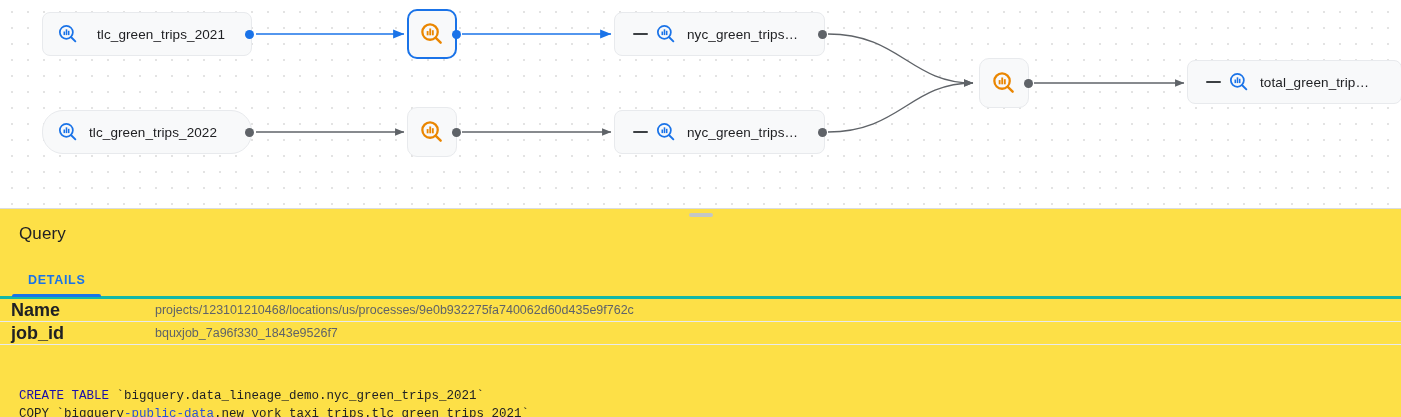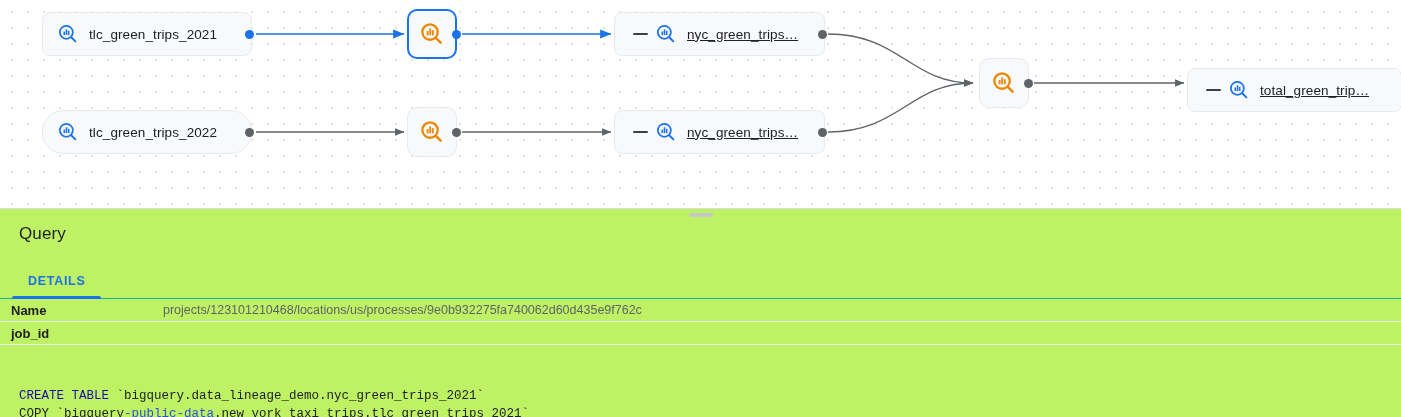--- a/index.html
+++ b/index.html
@@ -52,21 +52,20 @@
     border-radius: 8px;
     display: flex;
     align-items: center;
     cursor: pointer;
   }
   .node.table-node {
     height: 44px;
     padding: 0 14px;
   }
   .node.table-node.with-toggle {
-    text-decoration: underline;
   }
   .node.process-node {
     width: 50px;
     height: 50px;
     justify-content: center;
     border-radius: 10px;
   }
   .node.selected {
     border: 2px solid #1a73e8;
     background: #f8f9fa;
@@ -114,21 +113,21 @@
   }
   .port.active { background: #1a73e8; }
 
   
   #details-panel {
     position: absolute;
     left: 0;
     top: 208px;
     width: 1401px;
     height: 209px;
-    background: #bef264;
+    background: #fde047;
     border-top: 1px solid #dadce0;
     box-sizing: border-box;
   }
   #drag-handle {
     position: absolute;
     left: 50%;
     transform: translateX(-50%);
     top: 4px;
     width: 24px;
     height: 4px;
@@ -143,21 +142,21 @@
     font-size: 17px;
     color: #202124;
     letter-spacing: 0.1px;
   }
   #tab-bar {
     position: absolute;
     left: 0;
     top: 55px;
     width: 1401px;
     height: 35px;
-    border-bottom: 1px solid #14b8a6;
+    border-bottom: 3px solid #14b8a6;
     display: flex;
     align-items: stretch;
     padding-left: 12px;
     box-sizing: border-box;
   }
   .tab {
     position: relative;
     display: flex;
     align-items: center;
     justify-content: center;
@@ -193,31 +192,30 @@
     display: flex;
     align-items: center;
     height: 23px;
     border-bottom: 1px solid #e8eaed;
     box-sizing: border-box;
   }
   .kv-key {
     width: 155px;
     padding-left: 11px;
     box-sizing: border-box;
-    font-size: 13px;
+    font-size: 18px;
     font-weight: bold;
     color: #202124;
   }
   .kv-val {
     font-size: 12.5px;
     color: #5f6368;
     white-space: nowrap;
     overflow: hidden;
     text-overflow: ellipsis;
-    margin-left: 8px;
   }
 
   #sql-block {
     position: absolute;
     left: 0;
     top: 168px;
     width: 1401px;
     padding: 10px 19px 0 19px;
     box-sizing: border-box;
     font-family: "Liberation Mono", monospace;
@@ -255,21 +253,21 @@
 
       <line x1="462" y1="132" x2="611" y2="132" stroke="#5f6368" stroke-width="1.4" marker-end="url(#arrow-gray)"></line>
 
       <path d="M 828,34 C 900,34 910,83 973,83" fill="none" stroke="#5f6368" stroke-width="1.4" marker-end="url(#arrow-gray)"></path>
 
       <path d="M 828,132 C 900,132 910,83 973,83" fill="none" stroke="#5f6368" stroke-width="1.4" marker-end="url(#arrow-gray)"></path>
 
       <line x1="1034" y1="83" x2="1184" y2="83" stroke="#5f6368" stroke-width="1.4" marker-end="url(#arrow-gray)"></line>
     </svg>
 
-    <div class="node table-node" style="left:42px; top:12px; width:210px;">
+    <div class="node table-node" style="left:42px; top:12px; width:210px;gap:8px;">
       <span class="node-icon">
         <svg width="22" height="22" viewBox="0 0 24 24">
           <circle cx="10.2" cy="10.2" r="7.1" fill="none" stroke="#1a73e8" stroke-width="1.9"></circle>
           <rect x="7.1" y="9.3" width="1.7" height="3.9" fill="#1a73e8"></rect>
           <rect x="9.5" y="6.9" width="1.7" height="6.3" fill="#1a73e8"></rect>
           <rect x="11.9" y="8.5" width="1.7" height="4.7" fill="#1a73e8"></rect>
           <line x1="15.5" y1="15.5" x2="20" y2="20" stroke="#1a73e8" stroke-width="2.1" stroke-linecap="round"></line>
         </svg>
       </span>
       <span class="node-label">tlc_green_trips_2021</span>
@@ -352,21 +350,21 @@
           <circle cx="10.2" cy="10.2" r="7.1" fill="none" stroke="#ea8600" stroke-width="2.1"></circle>
           <rect x="7.1" y="9.3" width="1.7" height="3.9" fill="#ea8600"></rect>
           <rect x="9.5" y="6.9" width="1.7" height="6.3" fill="#ea8600"></rect>
           <rect x="11.9" y="8.5" width="1.7" height="4.7" fill="#ea8600"></rect>
           <line x1="15.5" y1="15.5" x2="20" y2="20" stroke="#ea8600" stroke-width="2.2" stroke-linecap="round"></line>
         </svg>
       </span>
     </div>
     <span class="port" style="left:1024px; top:78.5px;"></span>
 
-    <div class="node table-node with-toggle" style="left:1187px; top:68px; width:215px;">
+    <div class="node table-node with-toggle" style="left:1187px; top:60px; width:215px;">
       <span class="toggle-dash"></span>
       <span class="node-icon">
         <svg width="22" height="22" viewBox="0 0 24 24">
           <circle cx="10.2" cy="10.2" r="7.1" fill="none" stroke="#1a73e8" stroke-width="1.9"></circle>
           <rect x="7.1" y="9.3" width="1.7" height="3.9" fill="#1a73e8"></rect>
           <rect x="9.5" y="6.9" width="1.7" height="6.3" fill="#1a73e8"></rect>
           <rect x="11.9" y="8.5" width="1.7" height="4.7" fill="#1a73e8"></rect>
           <line x1="15.5" y1="15.5" x2="20" y2="20" stroke="#1a73e8" stroke-width="2.1" stroke-linecap="round"></line>
         </svg>
       </span>
@@ -384,19 +382,20 @@
       <button class="tab active">DETAILS</button>
     </div>
 
     <div id="kv-table">
       <div class="kv-row">
         <div class="kv-key">Name</div>
         <div class="kv-val">projects/123101210468/locations/us/processes/9e0b932275fa740062d60d435e9f762c</div>
       </div>
       <div class="kv-row">
         <div class="kv-key">job_id</div>
+        <div class="kv-val">bquxjob_7a96f330_1843e9526f7</div>
       </div>
     </div>
 
     <div id="sql-block"><span class="sql-kw">CREATE TABLE</span><span> `bigquery.data_lineage_demo.nyc_green_trips_2021`</span>
 <span>COPY `bigquery</span><span class="sql-blue">-public-data</span><span>.new_york_taxi_trips.tlc_green_trips_2021`</span></div>
   </div>
 </div>
 
 </body></html>

